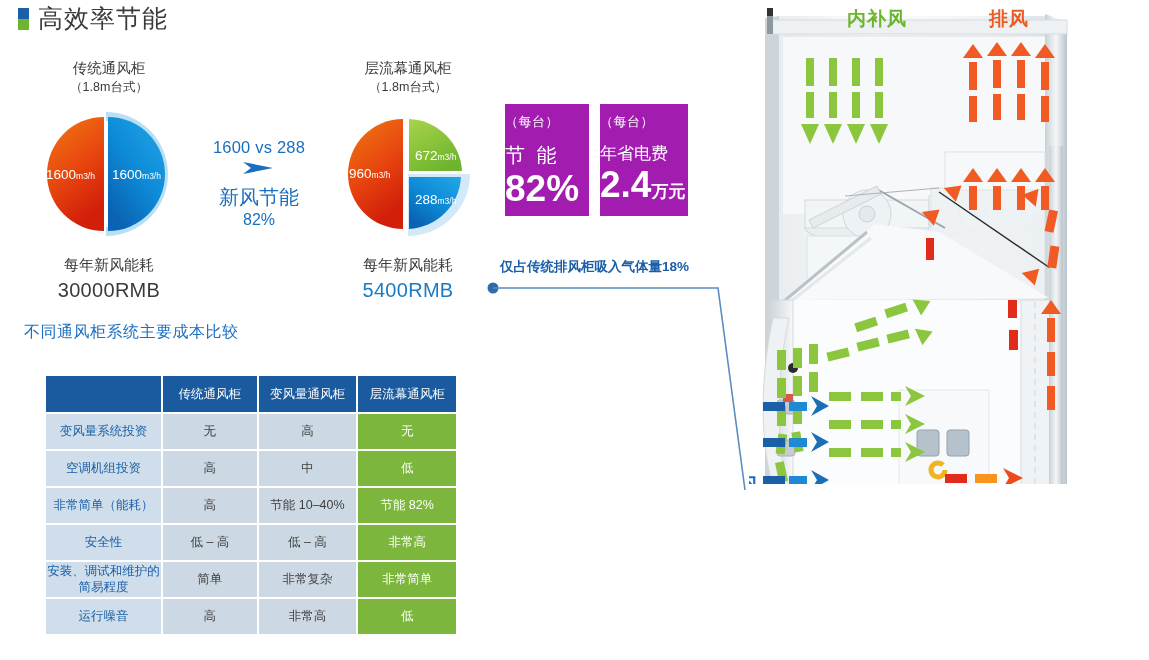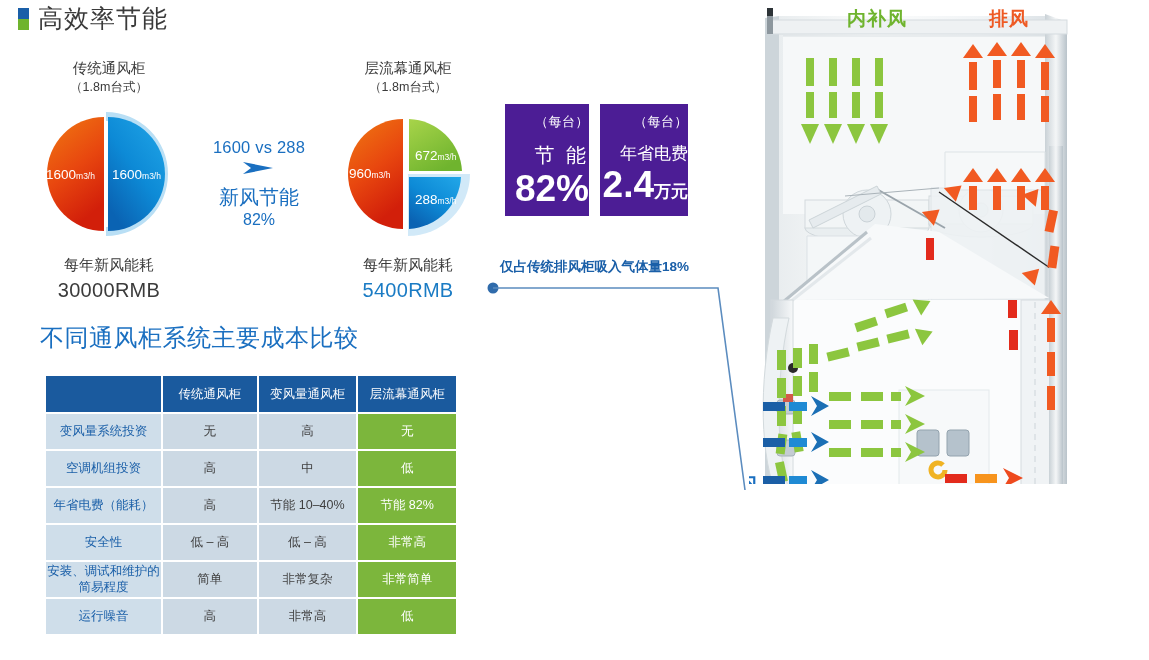--- a/index.html
+++ b/index.html
@@ -33,33 +33,33 @@
   .seg-label .u{font-size:8.5px;}
 
   
   .mid{position:absolute;left:196px;top:138px;width:126px;text-align:center;color:#1a6fc0;}
   .mid .l1{font-size:16.5px;letter-spacing:.2px;white-space:nowrap;}
   .mid .l3{font-size:20px;margin-top:2px;}
   .mid .l4{font-size:16px;}
   .mid .arrow{margin:3px auto 2px;width:34px;height:16px;}
 
   
-  .badge{position:absolute;background:#4c1d95;color:#fff;text-align:right;}
+  .badge{position:absolute;background:#a21caf;color:#fff;text-align:left;}
   .badge .top{font-size:13px;padding-top:9px;letter-spacing:.5px;}
   .badge .mid2{font-size:20px;letter-spacing:3px;margin-top:11px;}
   .badge .big{font-weight:bold;line-height:1;margin-top:1px;}
   .badge .big .n{font-size:37px;}
   .badge .big .s{font-size:17px;}
 
   
   .callout-text{position:absolute;left:500px;top:258px;font-size:13.5px;color:#1a5fa8;font-weight:bold;white-space:nowrap;}
   .callout-svg{position:absolute;left:482px;top:276px;}
 
   
-  .tbl-title{position:absolute;left:40px;top:322px;font-size:24px;color:#1a6fc0;letter-spacing:.5px;}
+  .tbl-title{position:absolute;left:24px;top:322px;font-size:16px;color:#1a6fc0;letter-spacing:.5px;}
   .tbl{position:absolute;left:44px;top:374px;width:414px;border-collapse:separate;border-spacing:2px;}
   .tbl th,.tbl td{text-align:center;vertical-align:middle;}
   .tbl thead th{background:#1a5a9e;color:#ffffff;font-size:12.5px;font-weight:normal;height:34px;}
   .tbl thead th.blank{background:#1a5a9e;}
   .tbl td.rh{background:#cfdeea;color:#1a5fa8;font-size:12.5px;height:33px;line-height:1.25;width:116px;}
   .tbl td.cv{background:#ccd9e4;color:#3f3f3f;font-size:12.5px;}
   .tbl td.hl{background:#7cb63c;color:#ffffff;font-size:12.5px;}
   .tbl col.c0{width:116px;} .tbl col.c1{width:96px;} .tbl col.c2{width:100px;} .tbl col.c3{width:100px;}
 
   
@@ -206,21 +206,21 @@
         <td class="cv">高</td>
         <td class="hl">无</td>
       </tr>
       <tr>
         <td class="rh">空调机组投资</td>
         <td class="cv">高</td>
         <td class="cv">中</td>
         <td class="hl">低</td>
       </tr>
       <tr>
-        <td class="rh">年省电费（能耗）</td>
+        <td class="rh">非常简单（能耗）</td>
         <td class="cv">高</td>
         <td class="cv">节能 10–40%</td>
         <td class="hl">节能 82%</td>
       </tr>
       <tr>
         <td class="rh">安全性</td>
         <td class="cv">低 – 高</td>
         <td class="cv">低 – 高</td>
         <td class="hl">非常高</td>
       </tr>

